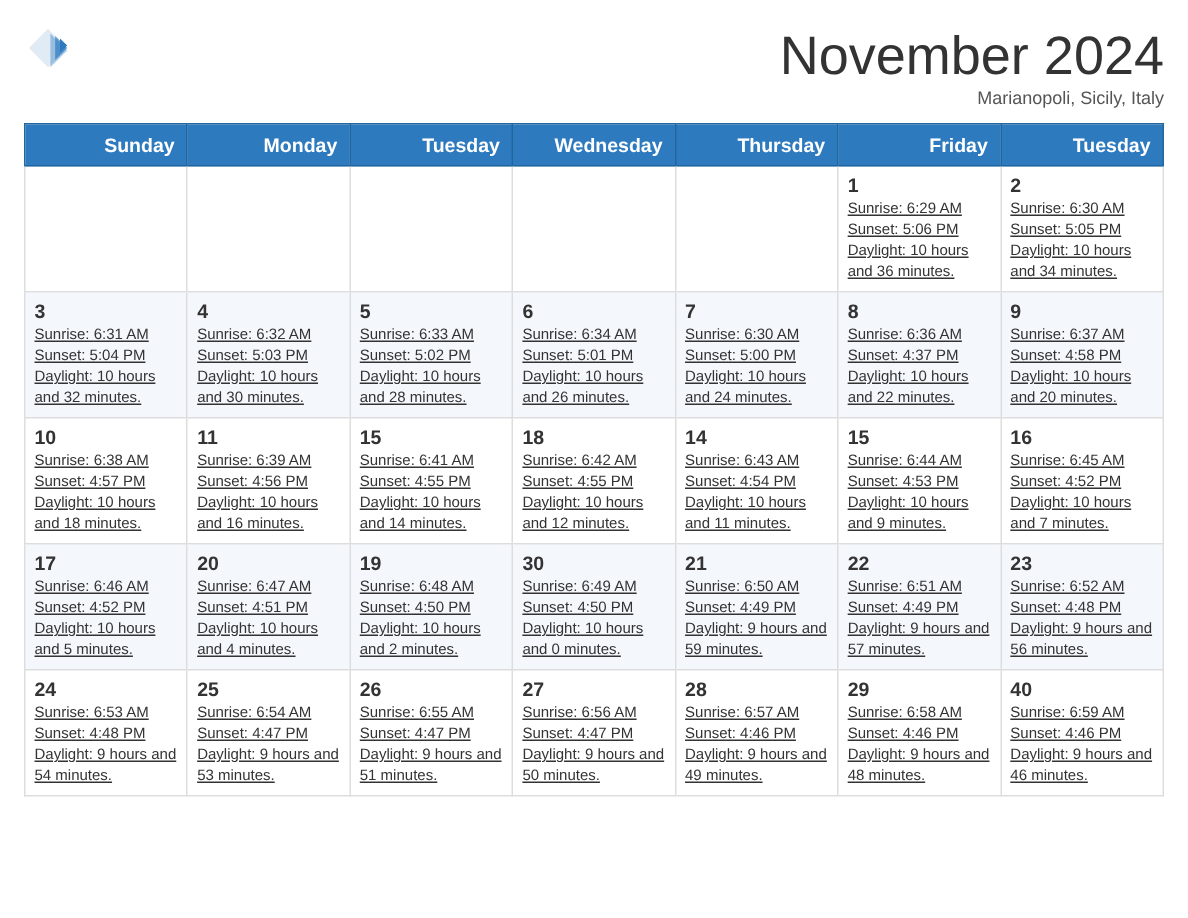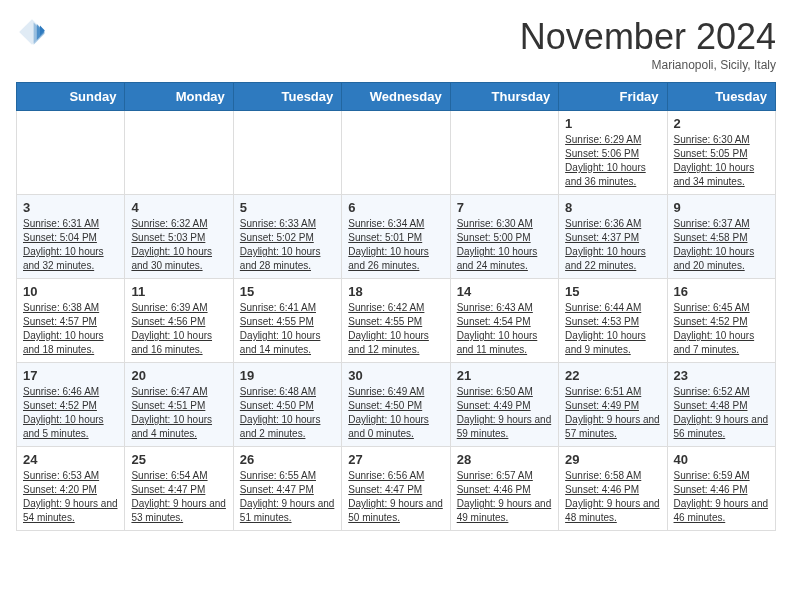--- a/index.html
+++ b/index.html
@@ -265,21 +265,21 @@
           <span class="day-num">23</span>
           <div class="day-info">Sunrise: 6:52 AM
 Sunset: 4:48 PM
 Daylight: 9 hours and 56 minutes.</div>
         </td>
       </tr>
       <tr>
         <td>
           <span class="day-num">24</span>
           <div class="day-info">Sunrise: 6:53 AM
-Sunset: 4:20 PM
+Sunset: 4:48 PM
 Daylight: 9 hours and 54 minutes.</div>
         </td>
         <td>
           <span class="day-num">25</span>
           <div class="day-info">Sunrise: 6:54 AM
 Sunset: 4:47 PM
 Daylight: 9 hours and 53 minutes.</div>
         </td>
         <td>
           <span class="day-num">26</span>

